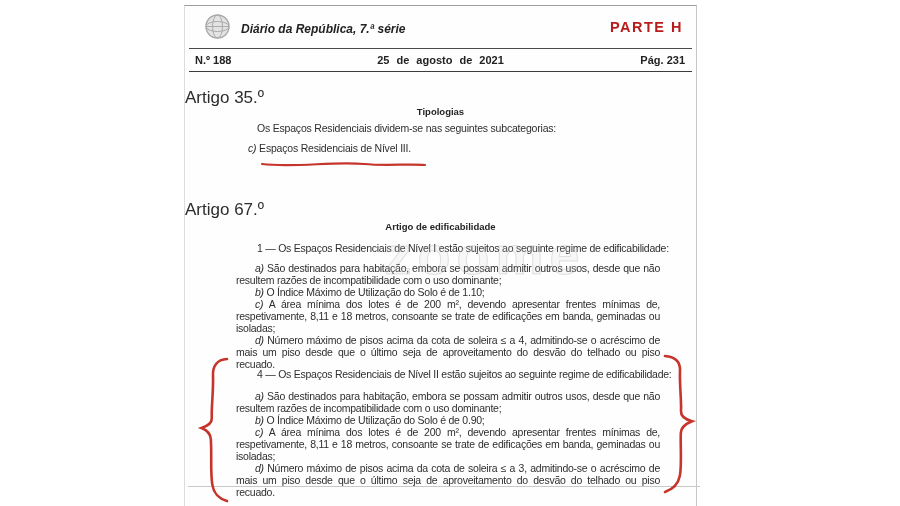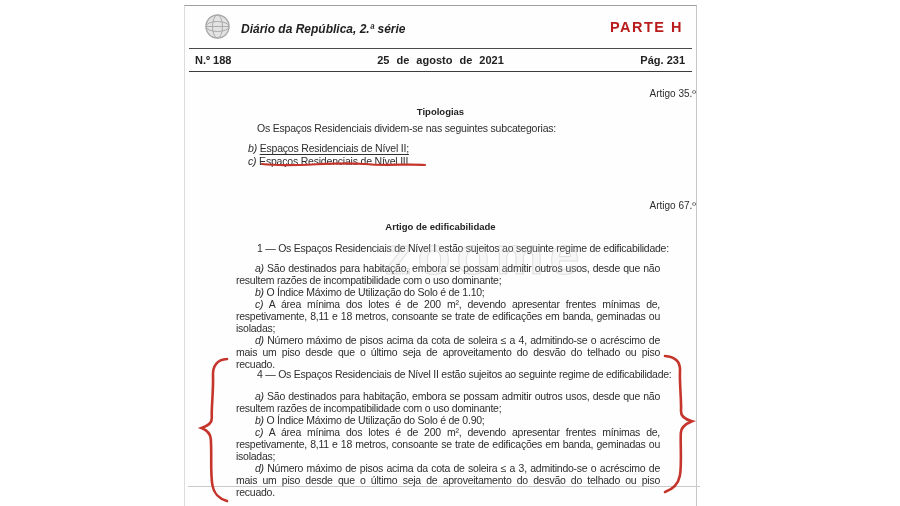--- a/index.html
+++ b/index.html
@@ -22,21 +22,21 @@
   .seal{left:19px;top:7px;width:27px;height:27px;}
   .journal-title{left:56px;top:16px;font-size:12px;font-weight:bold;font-style:italic;color:#222;}
   .part-label{right:13px;top:13px;font-size:14.5px;font-weight:bold;letter-spacing:1.5px;color:#b91c1c;}
   .rule-top{left:4px;right:4px;top:42px;height:0;border-top:1.2px solid #4a4a4a;}
   .rule-mid{left:4px;right:4px;top:65px;height:0;border-top:1.6px solid #3c3c3c;}
   .info-row{left:0;right:0;top:48px;height:14px;font-size:11px;font-weight:bold;color:#222;}
   .issue-number{left:10px;top:0;}
   .issue-date{left:0;right:0;top:0;text-align:center;word-spacing:4px;}
   .page-number{right:11px;top:0;}
   
-  .h-article{left:0;width:100%;text-align:right;font-size:10px;color:#2c2c2c;}
+  .h-article{left:0;width:100%;text-align:left;font-size:17px;color:#2c2c2c;}
   .h-sub{left:0;width:100%;text-align:center;font-size:9.5px;font-weight:bold;color:#242424;}
   .intro35{left:72px;font-size:10.5px;letter-spacing:-0.2px;white-space:nowrap;}
   .list35{left:63px;font-size:10.5px;letter-spacing:-0.2px;line-height:13px;}
   .list35 p{margin:0;}
   .num-intro{left:51px;width:430px;font-size:10.5px;letter-spacing:-0.25px;white-space:nowrap;padding-left:0;text-indent:21px;}
   .reg-items{left:51px;width:424px;font-size:10.5px;letter-spacing:-0.25px;line-height:12px;}
   .reg-items p{margin:0;text-align:justify;text-indent:19px;}
   .lt{font-style:italic;}
   .underlined{text-decoration:underline;text-decoration-thickness:1px;text-underline-offset:2px;}
   .footer-rule{left:3px;right:-4px;top:480px;height:0;border-top:1px solid #c9c9c9;}
@@ -57,36 +57,35 @@
 <body>
 
 <div class="page">
 
   <svg class="abs seal" viewBox="0 0 27 27">
     <circle cx="13.5" cy="13.5" r="11.5" fill="#e3e3e3" stroke="#a8a8a8" stroke-width="1.4"></circle>
     <ellipse cx="13.5" cy="13.5" rx="11.5" ry="5" fill="none" stroke="#ababab" stroke-width="1"></ellipse>
     <ellipse cx="13.5" cy="13.5" rx="5" ry="11.5" fill="none" stroke="#ababab" stroke-width="1"></ellipse>
     <line x1="2" y1="13.5" x2="25" y2="13.5" stroke="#ababab" stroke-width="1"></line>
   </svg>
-  <div class="abs journal-title">Diário da República, 2.ª série</div>
+  <div class="abs journal-title">Diário da República, 7.ª série</div>
   <div class="abs part-label">PARTE H</div>
   <div class="abs rule-top"></div>
   <div class="abs info-row">
     <span class="abs issue-number">N.º 188</span>
     <span class="abs issue-date">25 de agosto de 2021</span>
     <span class="abs page-number">Pág. 231</span>
   </div>
   <div class="abs rule-mid"></div>
 
   <div class="abs h-article" style="top:82px;">Artigo 35.º</div>
   <div class="abs h-sub" style="top:100px;">Tipologias</div>
   <div class="abs intro35" style="top:116px;">Os Espaços Residenciais dividem-se nas seguintes subcategorias:</div>
 
   <div class="abs list35" style="top:136px;">
-    <p><i class="lt">b)</i> <span class="underlined">Espaços Residenciais de Nível II;</span></p>
     <p><i class="lt">c)</i> <span>Espaços Residenciais de Nível III.</span></p>
   </div>
 
   <div class="abs h-article" style="top:194px;">Artigo 67.º</div>
   <div class="abs h-sub" style="top:215px;">Artigo de edificabilidade</div>
 
   <div class="abs num-intro" style="top:236px;">1 — Os Espaços Residenciais de Nível I estão sujeitos ao seguinte regime de edificabilidade:</div>
   <div class="abs reg-items" style="top:256px;">
     <p><i class="lt">a)</i> <span>São destinados para habitação, embora se possam admitir outros usos, desde que não resultem razões de incompatibilidade com o uso dominante;</span></p>
     <p><i class="lt">b)</i> <span>O Índice Máximo de Utilização do Solo é de 1.10;</span></p>

